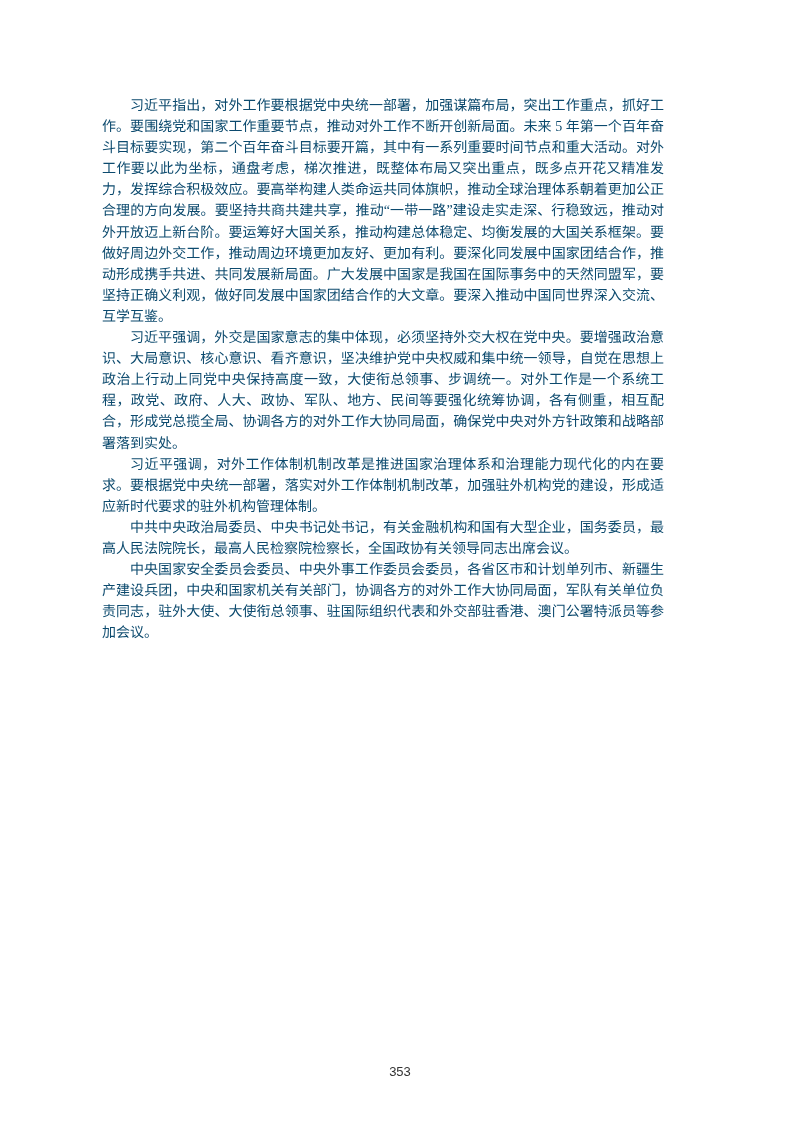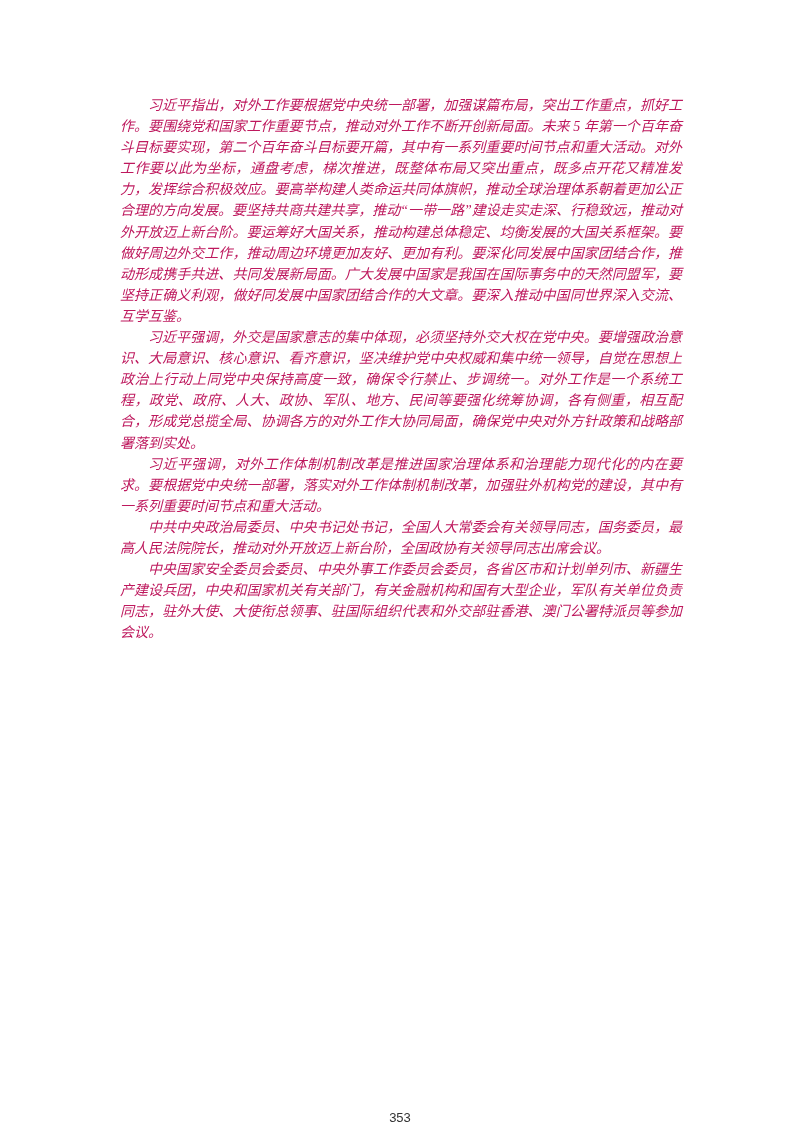--- a/index.html
+++ b/index.html
@@ -11,52 +11,51 @@
   .page {
     position: relative;
     width: 800px;
     height: 1133px;
     background: #ffffff;
     overflow: hidden;
     font-family: "Liberation Serif", "DejaVu Serif", serif;
   }
   .content {
     position: absolute;
-    left: 120px;
+    left: 102px;
     top: 95px;
     width: 562px;
-    color: #be185d;
+    color: #0c4a6e;
     font-size: 14px;
     line-height: 21.1px;
     text-align: justify;
     text-justify: inter-ideograph;
-    font-style: italic;
   }
   .content p {
     margin: 0;
     padding: 0;
     text-indent: 2em;
   }
   .page-number {
     position: absolute;
-    top: 1110px;
+    top: 1064px;
     left: 0;
     width: 800px;
     text-align: center;
     font-size: 13px;
     line-height: 16px;
     color: #333333;
     font-family: "Liberation Sans", "DejaVu Sans", sans-serif;
   }
 </style>
 </head>
 <body>
 
 <div class="page">
   <main class="content">
     <p>习近平指出，对外工作要根据党中央统一部署，加强谋篇布局，突出工作重点，抓好工作。要围绕党和国家工作重要节点，推动对外工作不断开创新局面。未来 5 年第一个百年奋斗目标要实现，第二个百年奋斗目标要开篇，其中有一系列重要时间节点和重大活动。对外工作要以此为坐标，通盘考虑，梯次推进，既整体布局又突出重点，既多点开花又精准发力，发挥综合积极效应。要高举构建人类命运共同体旗帜，推动全球治理体系朝着更加公正合理的方向发展。要坚持共商共建共享，推动“一带一路”建设走实走深、行稳致远，推动对外开放迈上新台阶。要运筹好大国关系，推动构建总体稳定、均衡发展的大国关系框架。要做好周边外交工作，推动周边环境更加友好、更加有利。要深化同发展中国家团结合作，推动形成携手共进、共同发展新局面。广大发展中国家是我国在国际事务中的天然同盟军，要坚持正确义利观，做好同发展中国家团结合作的大文章。要深入推动中国同世界深入交流、互学互鉴。</p>
-    <p>习近平强调，外交是国家意志的集中体现，必须坚持外交大权在党中央。要增强政治意识、大局意识、核心意识、看齐意识，坚决维护党中央权威和集中统一领导，自觉在思想上政治上行动上同党中央保持高度一致，确保令行禁止、步调统一。对外工作是一个系统工程，政党、政府、人大、政协、军队、地方、民间等要强化统筹协调，各有侧重，相互配合，形成党总揽全局、协调各方的对外工作大协同局面，确保党中央对外方针政策和战略部署落到实处。</p>
-    <p>习近平强调，对外工作体制机制改革是推进国家治理体系和治理能力现代化的内在要求。要根据党中央统一部署，落实对外工作体制机制改革，加强驻外机构党的建设，其中有一系列重要时间节点和重大活动。</p>
-    <p>中共中央政治局委员、中央书记处书记，全国人大常委会有关领导同志，国务委员，最高人民法院院长，推动对外开放迈上新台阶，全国政协有关领导同志出席会议。</p>
-    <p>中央国家安全委员会委员、中央外事工作委员会委员，各省区市和计划单列市、新疆生产建设兵团，中央和国家机关有关部门，有关金融机构和国有大型企业，军队有关单位负责同志，驻外大使、大使衔总领事、驻国际组织代表和外交部驻香港、澳门公署特派员等参加会议。</p>
+    <p>习近平强调，外交是国家意志的集中体现，必须坚持外交大权在党中央。要增强政治意识、大局意识、核心意识、看齐意识，坚决维护党中央权威和集中统一领导，自觉在思想上政治上行动上同党中央保持高度一致，大使衔总领事、步调统一。对外工作是一个系统工程，政党、政府、人大、政协、军队、地方、民间等要强化统筹协调，各有侧重，相互配合，形成党总揽全局、协调各方的对外工作大协同局面，确保党中央对外方针政策和战略部署落到实处。</p>
+    <p>习近平强调，对外工作体制机制改革是推进国家治理体系和治理能力现代化的内在要求。要根据党中央统一部署，落实对外工作体制机制改革，加强驻外机构党的建设，形成适应新时代要求的驻外机构管理体制。</p>
+    <p>中共中央政治局委员、中央书记处书记，有关金融机构和国有大型企业，国务委员，最高人民法院院长，最高人民检察院检察长，全国政协有关领导同志出席会议。</p>
+    <p>中央国家安全委员会委员、中央外事工作委员会委员，各省区市和计划单列市、新疆生产建设兵团，中央和国家机关有关部门，协调各方的对外工作大协同局面，军队有关单位负责同志，驻外大使、大使衔总领事、驻国际组织代表和外交部驻香港、澳门公署特派员等参加会议。</p>
   </main>
   <div class="page-number">353</div>
 </div>
 
 </body></html>

